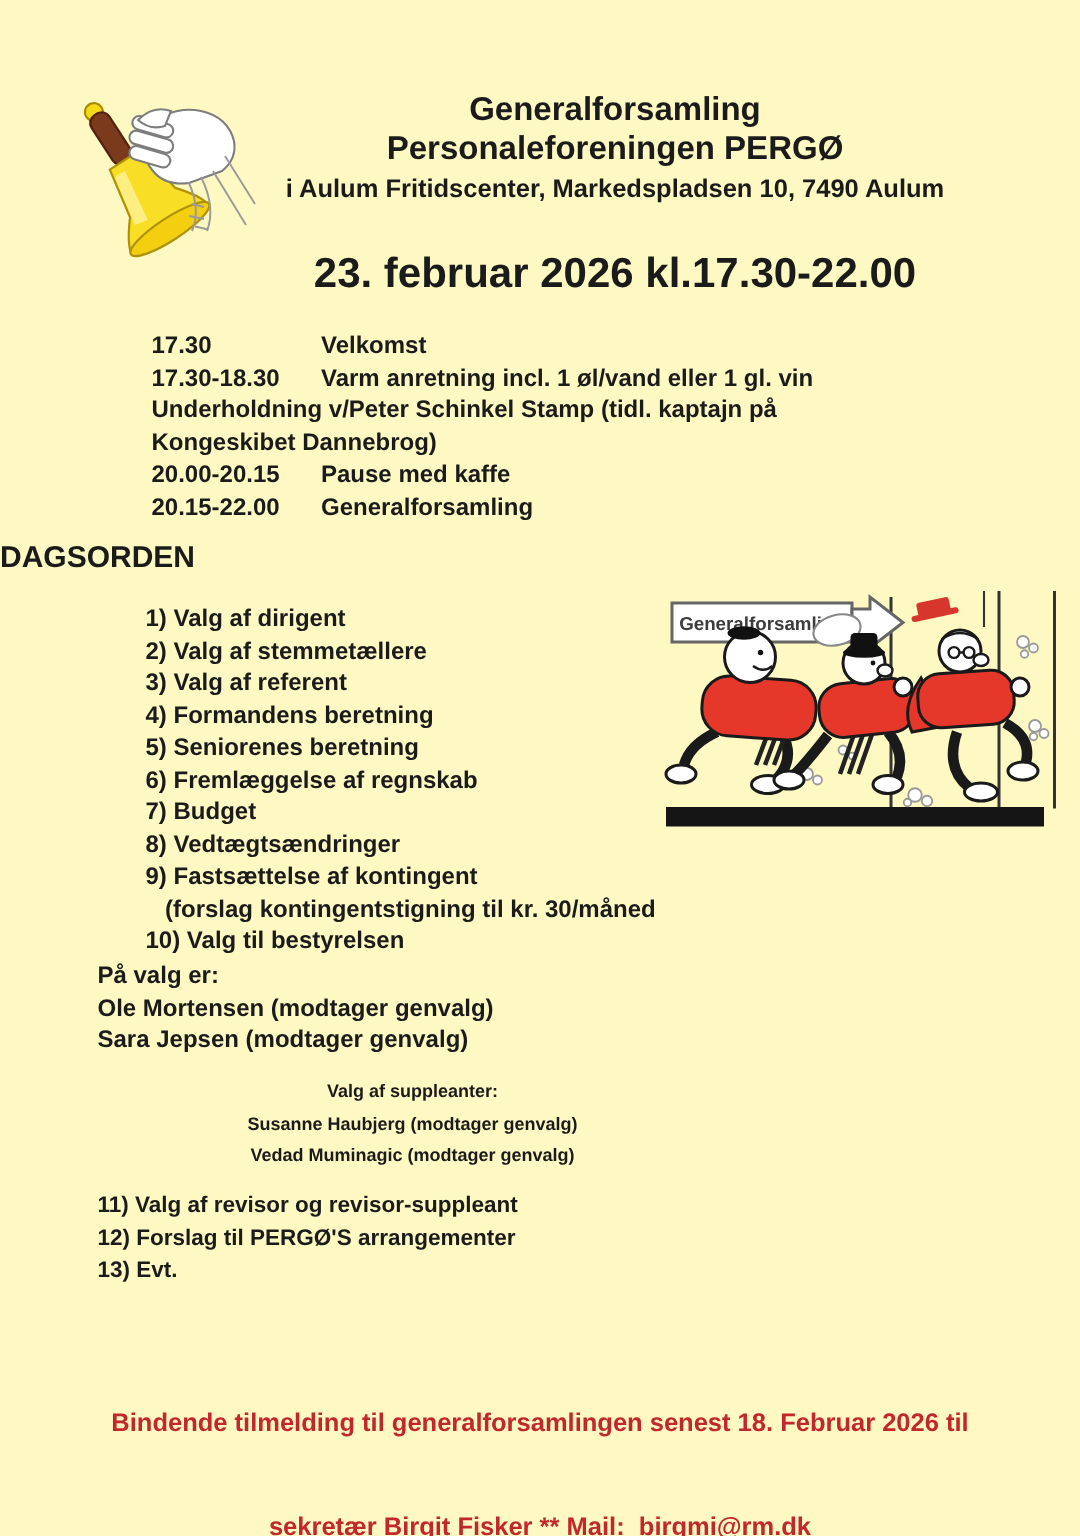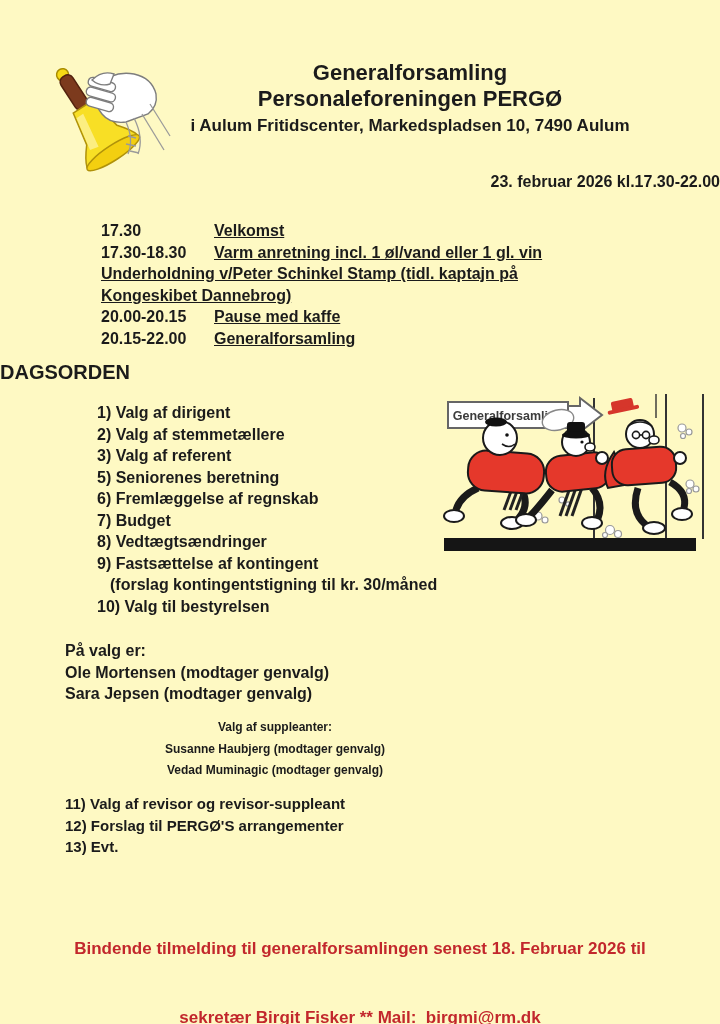--- a/index.html
+++ b/index.html
@@ -13,27 +13,27 @@
     color: #1b1b1b;
     overflow: hidden;
   }
   
   .bell { position: absolute; left: 30px; top: 56px; width: 142px; height: 132px; }
 
   
   .header { position: absolute; left: 100px; top: 60px; width: 620px; text-align: center; }
   .title-line { font-size: 22px; line-height: 26px; }
   .address-line { font-size: 17px; line-height: 23px; margin-top: 2px; }
-  .date-line { position: absolute; left: 100px; top: 168px; width: 620px; text-align: right; font-size: 16px; line-height: 28px; }
+  .date-line { position: absolute; left: 100px; top: 168px; width: 620px; text-align: center; font-size: 28px; line-height: 28px; }
 
   
   .schedule { position: absolute; left: 65px; top: 220px; width: 600px; font-size: 16px; line-height: 21.5px; }
   .schedule-row { display: flex; margin-left: 36px; }
   .schedule-time { width: 113px; flex: 0 0 113px; }
-  .schedule-activity { width: 478px; text-decoration: underline; }
+  .schedule-activity { width: 478px; }
 
   
   .dagsorden-heading { position: absolute; left: 0; top: 361px; width: 720px; text-align: left; font-size: 20px; }
   .agenda { position: absolute; left: 65px; top: 402px; width: 380px; font-size: 16px; line-height: 21.5px; margin-left: 32px; }
   .agenda-item.indent { padding-left: 13px; }
 
   
   .cartoon { position: absolute; left: 442px; top: 392px; width: 266px; height: 166px; }
 
   
@@ -108,20 +108,21 @@
       <div class="schedule-time">20.15-22.00</div>
       <div class="schedule-activity">Generalforsamling</div>
     </div>
   </div>
 
   <div class="dagsorden-heading">DAGSORDEN</div>
   <div class="agenda">
     <div class="agenda-item">1) Valg af dirigent</div>
     <div class="agenda-item">2) Valg af stemmetællere</div>
     <div class="agenda-item">3) Valg af referent</div>
+    <div class="agenda-item">4) Formandens beretning</div>
     <div class="agenda-item">5) Seniorenes beretning</div>
     <div class="agenda-item">6) Fremlæggelse af regnskab</div>
     <div class="agenda-item">7) Budget</div>
     <div class="agenda-item">8) Vedtægtsændringer</div>
     <div class="agenda-item">9) Fastsættelse af kontingent</div>
     <div class="agenda-item indent">(forslag kontingentstigning til kr. 30/måned</div>
     <div class="agenda-item">10) Valg til bestyrelsen</div>
   </div>
 
   <div class="cartoon">

